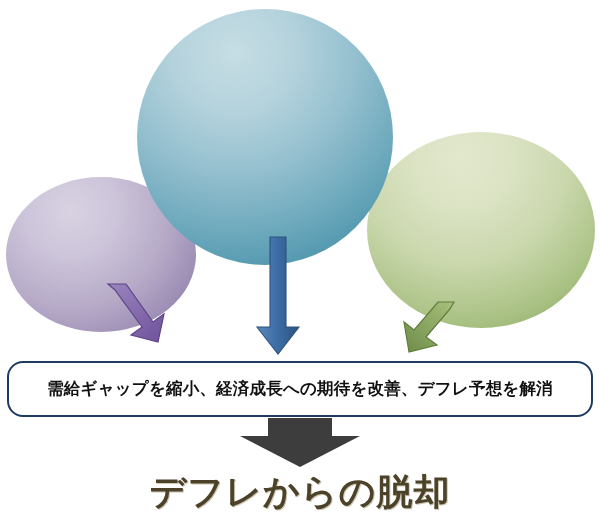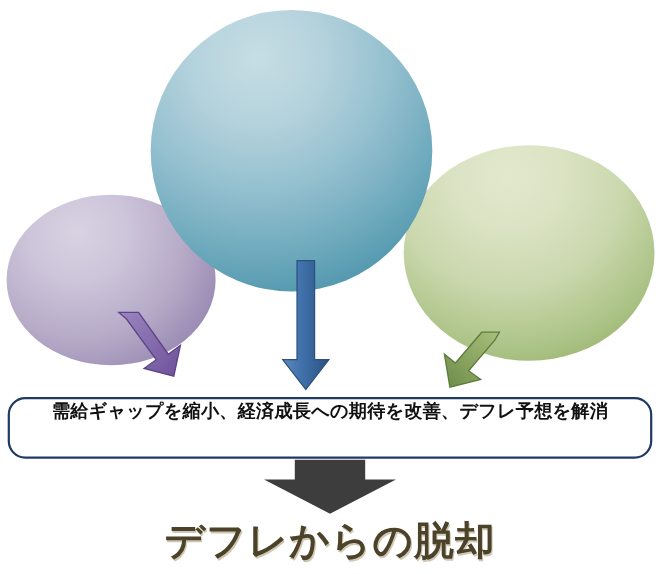--- a/index.html
+++ b/index.html
@@ -122,21 +122,21 @@
     position: absolute;
     left: 7px;
     top: 361px;
     width: 586px;
     height: 56px;
     box-sizing: border-box;
     border: 2px solid #1f3a63;
     border-radius: 16px;
     background: #ffffff;
     display: flex;
-    align-items: flex-start;
+    align-items: center;
     justify-content: center;
     z-index: 5;
   }
   #banner-text {
     font-size: 16.5px;
     font-weight: bold;
     color: #111111;
     letter-spacing: 0.2px;
     white-space: nowrap;
   }

